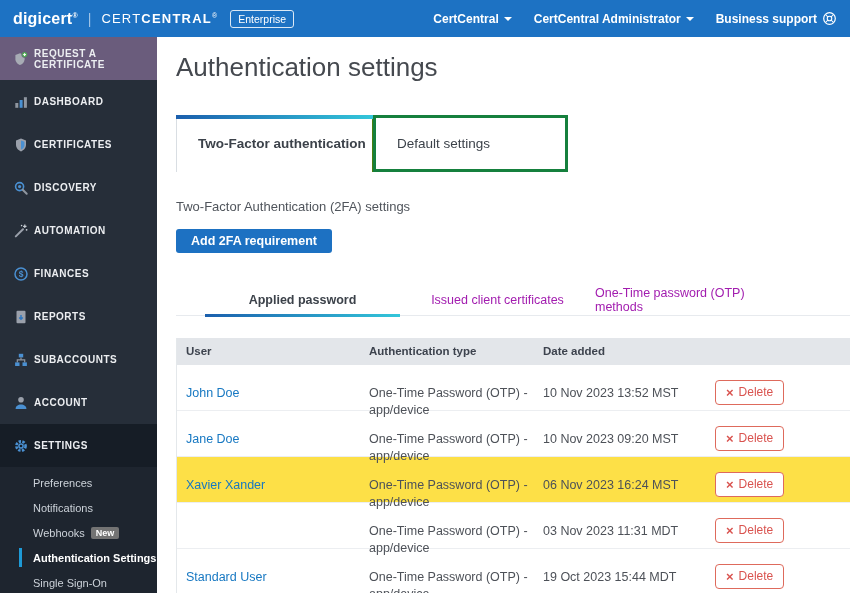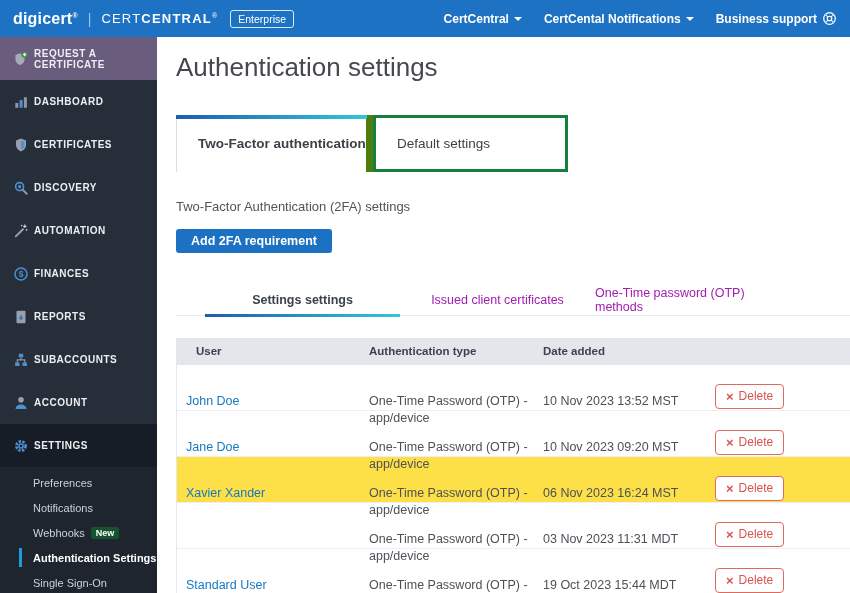--- a/index.html
+++ b/index.html
@@ -32,36 +32,36 @@
   .nav-item { height:43px; display:flex; align-items:center; padding-left:13px;
               gap:5px; cursor:pointer; }
   .nav-item.request { background:#6a5c7c; }
   .nav-item.settings-row { background:#161d26; }
   .nav-icon { width:16px; height:16px; flex:0 0 16px; display:flex;
               align-items:center; justify-content:center; }
   .nav-label { color:#eceef1; font-size:10px; font-weight:bold; letter-spacing:.5px; }
   .submenu { background:#1e252f; height:127px; padding-top:3px; }
   .subitem { height:25px; display:flex; align-items:center; padding-left:33px;
              font-size:11px; color:#ccd2d9; cursor:pointer; position:relative; }
-  .subitem .new-badge { background:#14532d; color:#fff; font-size:9px; font-weight:bold;
+  .subitem .new-badge { background:#737373; color:#fff; font-size:9px; font-weight:bold;
              border-radius:2px; padding:1px 5px; margin-left:6px; }
   .subitem.active { color:#fff; font-weight:bold; }
   .subitem.active::before { content:""; position:absolute; left:19px; top:3px;
              bottom:3px; width:3px; background:#1e9ad6; }
 
   
   .page-title { position:absolute; left:176px; top:52px; font-size:26px;
                 color:#45494f; font-weight:400; }
 
   .tabs { position:absolute; left:176px; top:115px; display:flex; }
   .tab { height:57px; width:197px; display:flex; align-items:center;
          padding-left:21px; font-size:13.5px; color:#3c424a; background:#fff;
          position:relative; cursor:pointer; }
   .tab.active { font-weight:bold; border-left:1px solid #d9dee3;
-         border-right:7px solid #4d7c0f; }
+         border-right:1px solid #4d7c0f; }
   .tab.active::before { content:""; position:absolute; left:-1px; right:-1px; top:0;
          height:4px; background:linear-gradient(90deg,#1b5fad,#33c6da); }
   .tab.inactive { width:195px; border:3px solid #15803d; }
 
   .section-heading { position:absolute; left:176px; top:199px; font-size:13px;
                 color:#50555c; font-weight:400; }
 
   .add-btn { position:absolute; left:176px; top:229px; height:24px; padding:0 15px;
              background:#1d71c2; color:#fff; font-size:12.5px; font-weight:bold;
              border:none; border-radius:3px; cursor:pointer;
@@ -74,23 +74,23 @@
             font-size:12.5px; color:#a21caf; position:relative; cursor:pointer; }
   .subtab.active { color:#3c424a; font-weight:bold; }
   .subtab.active::after { content:""; position:absolute; left:0; right:0; bottom:-2px;
             height:3px; background:linear-gradient(90deg,#1b5fad,#33c6da); }
 
   .table { position:absolute; left:176px; top:338px; width:674px;
            border-left:1px solid #e4e8eb; }
   .trow { display:grid; grid-template-columns:192px 174px 172px 1fr; }
   .thead { background:#e3e6ea; height:27px; align-items:center; }
   .thead .cell { font-size:11.5px; font-weight:bold; color:#3d434e; padding-top:0; }
-  .cell { padding-top:28px; font-size:12.5px; color:#4d5158; line-height:17px; }
+  .cell { padding-top:20px; font-size:12.5px; color:#4d5158; line-height:17px; }
   .cell.first { padding-left:9px; }
-  .thead .cell.first { padding-left:19px; }
+  .thead .cell.first { padding-left:9px; }
   .data-row { height:46px; border-bottom:1px solid #eceef1; background:#fff; }
   .data-row.highlight { background:#fde047; }
   .user-link { color:#1778c2; text-decoration:none; cursor:pointer; }
   .action-cell { padding-top:0; display:flex; align-items:center; }
   .delete-btn { display:inline-flex; align-items:center; gap:5px; height:25px;
             padding:0 10px; background:#fff; border:1px solid #de6a5c;
             border-radius:4px; color:#d9534f; font-size:12px; cursor:pointer;
             font-family:"Liberation Sans", sans-serif; }
   .delete-btn .x { font-weight:bold; font-size:13px; line-height:1; }
 </style>
@@ -103,21 +103,21 @@
     <span class="divider">|</span>
     <span class="product"><span class="light">CERT</span><span class="bold">CENTRAL</span><sup>®</sup></span>
     <span class="badge-enterprise">Enterprise</span>
   </div>
   <div class="topnav">
     <span class="navlink">
       <span>CertCentral</span>
       <span class="caret"></span>
     </span>
     <span class="navlink">
-      <span>CertCental Notifications</span>
+      <span>CertCentral Administrator</span>
       <span class="caret"></span>
     </span>
     <span class="navlink">
       <span>Business support</span>
       <span class="support-icon">
         <svg width="15" height="15" viewBox="0 0 16 16">
           <circle cx="8" cy="8" r="6.2" fill="none" stroke="#fff" stroke-width="1.3"></circle>
           <circle cx="8" cy="8" r="2.4" fill="none" stroke="#fff" stroke-width="1.2"></circle>
           <path d="M4 4l2.2 2.2M12 4L9.8 6.2M4 12l2.2-2.2M12 12L9.8 9.8" stroke="#fff" stroke-width="1.1"></path>
         </svg>
@@ -255,21 +255,21 @@
   </div>
 </div>
 
 <h2 class="section-heading">Two-Factor Authentication (2FA) settings</h2>
 
 <button class="add-btn">Add 2FA requirement</button>
 
 <div class="subtabs">
   <span class="subtab-spacer"></span>
   <div class="subtab active">
-    <span>Settings settings</span>
+    <span>Applied password</span>
   </div>
   <div class="subtab">
     <span>Issued client certificates</span>
   </div>
   <div class="subtab">
     <span>One-Time password (OTP) methods</span>
   </div>
 </div>
 
 <div class="table">

